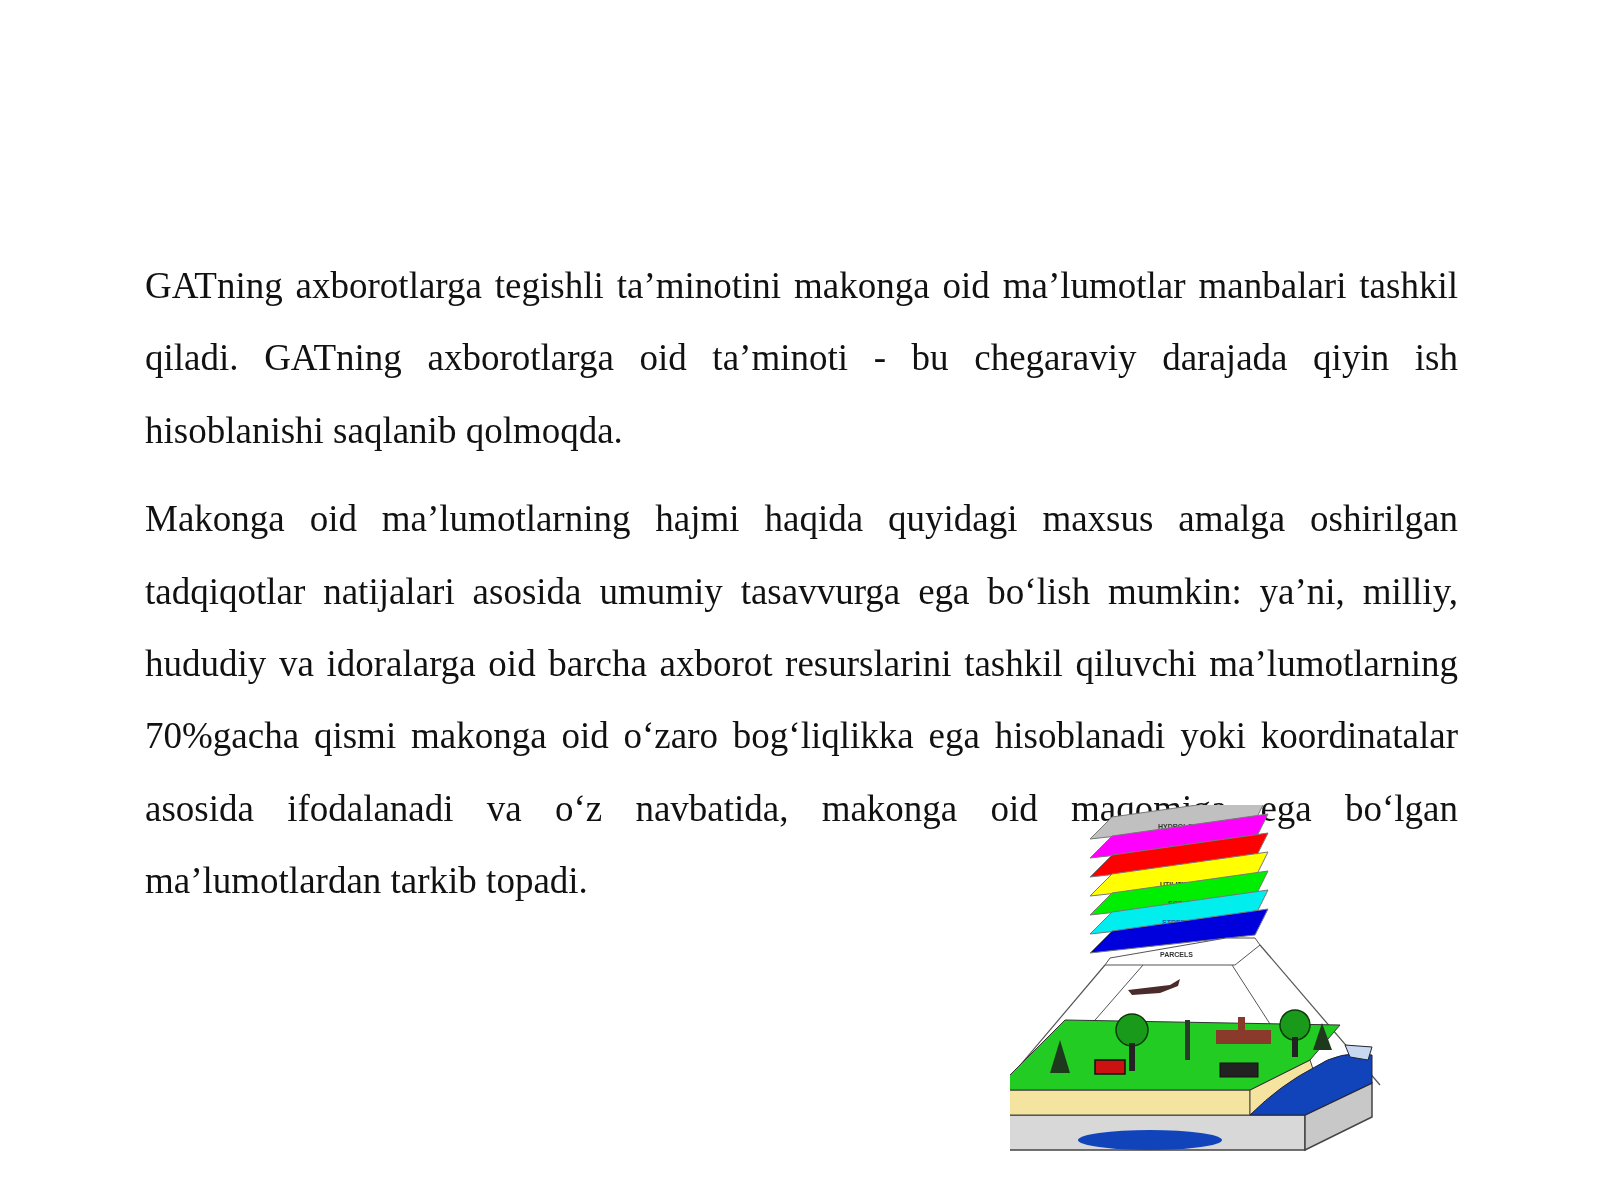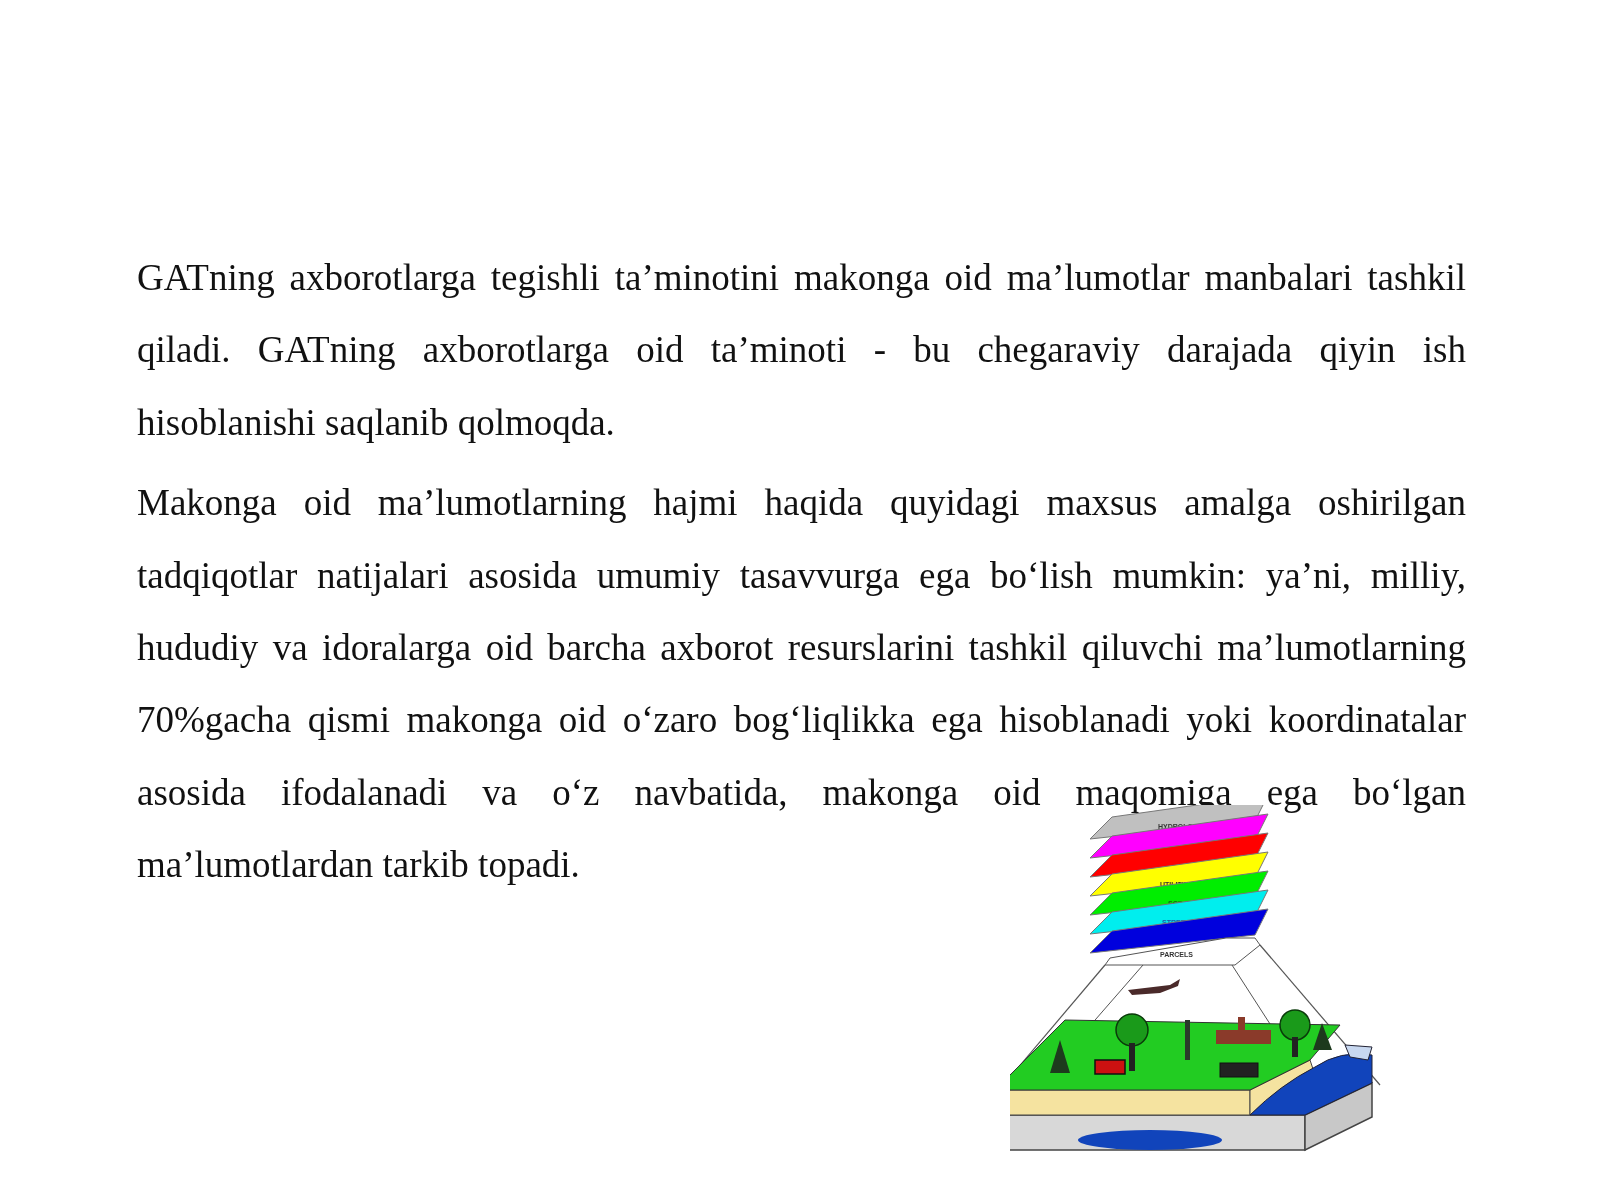--- a/index.html
+++ b/index.html
@@ -25,21 +25,21 @@
     position: absolute;
     left: 129px;
     top: 234px;
     width: 1345px;
     font-size: 37px;
     line-height: 72.4px;
     text-align: justify;
     text-align-last: auto;
   }
   .text-block p {
-    margin: 8px;
+    margin: 16px;
   }
   .figure {
     position: absolute;
     left: 1010px;
     top: 805px;
     width: 400px;
     height: 370px;
   }
   .figure svg {
     width: 400px;

